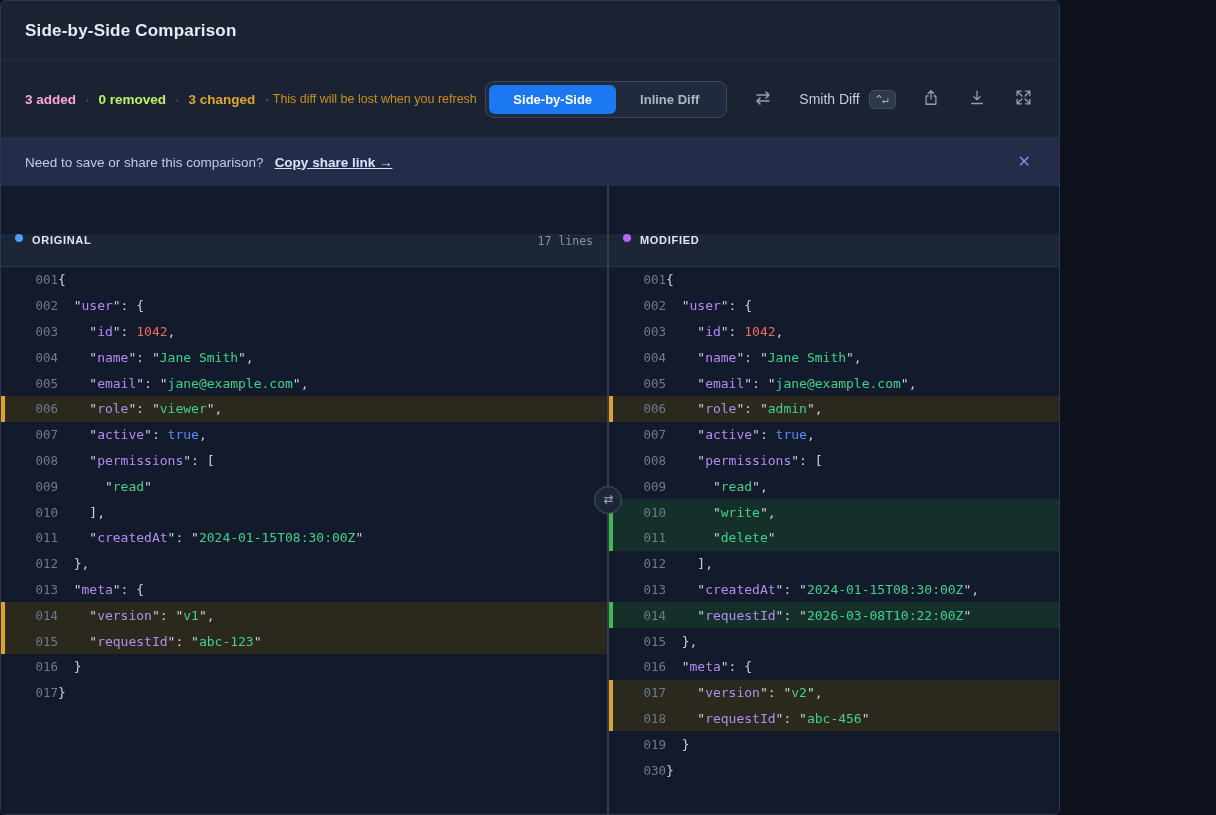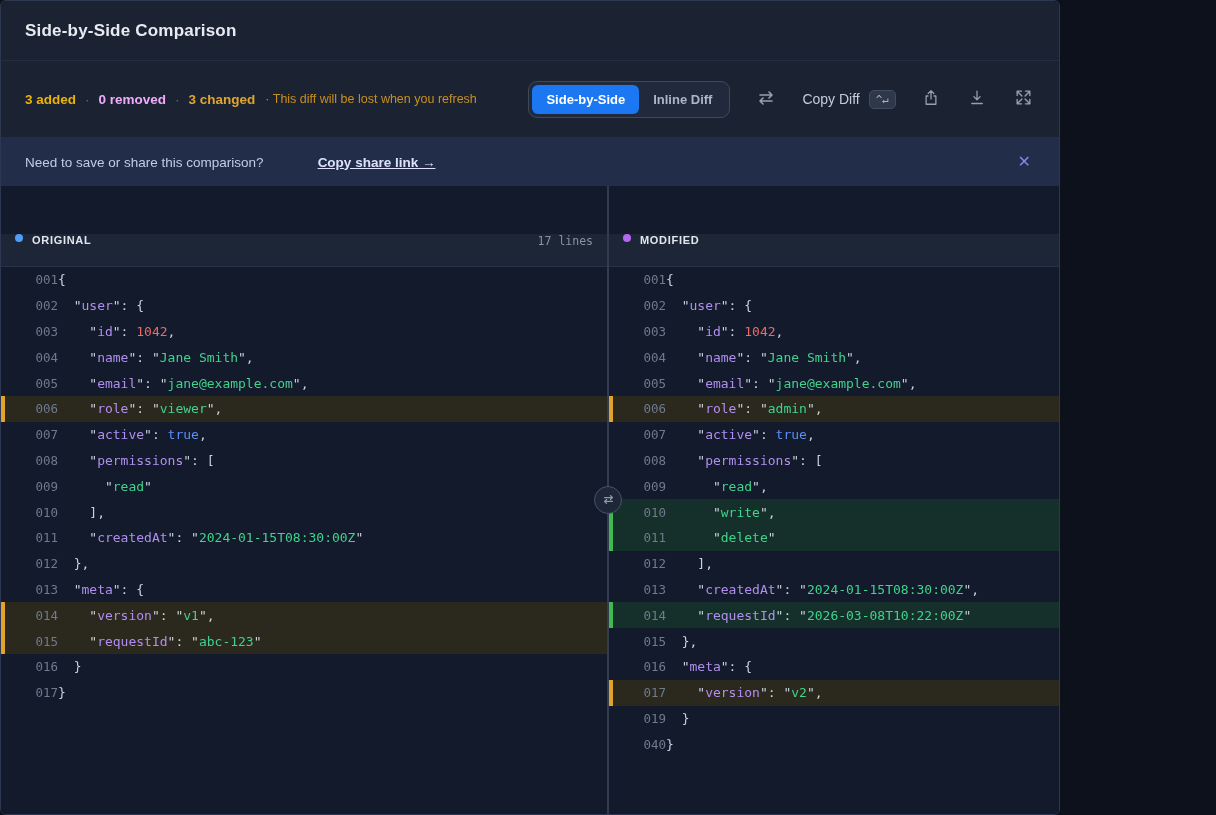--- a/index.html
+++ b/index.html
@@ -18,33 +18,33 @@
   .toolbar { height:77px; flex:none; background:#1b2333; display:flex; align-items:center;
              padding:0 24px; border-bottom:1px solid #252e41; }
   .stats { display:flex; align-items:center; gap:9px; font-size:13.5px; font-weight:700; }
   .stat-sep { color:#6b7689; font-weight:400; }
   .notice { margin-left:10px; font-size:12.5px; font-weight:400; color:#c98f1d; }
   .tb-right { margin-left:auto; display:flex; align-items:center; gap:24px; }
 
   .seg { display:flex; align-items:center; background:#202a3c; border:1px solid #3d4859;
          border-radius:9px; padding:3px; }
   .seg-btn { border:none; background:transparent; color:#aeb6c4; font-size:13px; font-weight:600;
-             padding:7px 14px; border-radius:6px; cursor:pointer; font-family:inherit; }
+             padding:7px 24px; border-radius:6px; cursor:pointer; font-family:inherit; }
   .seg-btn.active { background:#1b78f2; color:#ffffff; }
 
   .icon-btn { background:none; border:none; cursor:pointer; color:#96a0b0; display:flex;
               align-items:center; padding:2px; }
   .copy-btn { background:none; border:none; cursor:pointer; display:flex; align-items:center;
               gap:9px; color:#c4ccd7; font-size:14px; font-family:inherit; }
   .kbd { background:#2e3849; border:1px solid #404c60; border-radius:5px; color:#a9b3c2;
          font-size:11px; padding:2px 6px; font-family:"DejaVu Sans Mono", monospace; }
 
   
   .banner { height:48px; flex:none; background:#222d49; display:flex; align-items:center;
-            padding:0 24px; font-size:13.5px; color:#c2cbe8;gap:43px; }
+            padding:0 24px; font-size:13.5px; color:#c2cbe8; }
   .banner-link { color:#dde2fa; font-weight:600; text-decoration:underline; margin-left:11px; cursor:pointer; }
   .banner-close { margin-left:auto; background:none; border:none; color:#7e89e2; font-size:16px;
                   cursor:pointer; line-height:1; padding:4px; }
 
   
   .panels { flex:1; position:relative; display:flex; background:#121a2b; min-height:0; }
   .divider { width:2px; flex:none; background:#323c4f; }
   .panel { width:606px; flex:none; display:flex; flex-direction:column; min-height:0; }
 
   .p-hdr { height:33px; flex:none; background:#1d2636; border-bottom:1px solid #28324a;
@@ -73,23 +73,23 @@
 <body>
 
 <div class="app">
 
   <div class="hdr">
     <div class="hdr-title">Side-by-Side Comparison</div>
   </div>
 
   <div class="toolbar">
     <div class="stats" id="stats">
-        <span style="color: #eab308; text-align: center;">3 added</span>
+        <span style="color: #f9a8d4; text-align: center;">3 added</span>
         <span class="stat-sep">·</span>
-        <span style="color: #f0abfc;">0 removed</span>
+        <span style="color: #bef264;">0 removed</span>
         <span class="stat-sep">·</span>
         <span style="color: rgb(224, 165, 46);">3 changed</span>
       </div>
     <div class="notice">· This diff will be lost when you refresh</div>
 
     <div class="tb-right">
       <div class="seg" id="seg">
           <button class="seg-btn active" style="background: rgb(27, 120, 242);">Side-by-Side</button>
           <button class="seg-btn">Inline Diff</button>
         </div>
@@ -97,21 +97,21 @@
       <button class="icon-btn" title="">
         <span>
           <svg width="20" height="16" viewBox="0 0 20 16" fill="none" stroke="currentColor" stroke-width="1.6" stroke-linecap="round" stroke-linejoin="round">
             <path d="M4 5 h12 M13 2 l3 3 l-3 3"></path>
             <path d="M16 11 H4 M7 8 l-3 3 l3 3"></path>
           </svg>
         </span>
       </button>
 
       <button class="copy-btn">
-        <span>Copy Diff</span>
+        <span>Smith Diff</span>
         <span class="kbd">^↵</span>
       </button>
 
       <button class="icon-btn">
         <span>
           <svg width="18" height="19" viewBox="0 0 24 24" fill="none" stroke="currentColor" stroke-width="1.7" stroke-linecap="round" stroke-linejoin="round">
             <path d="M12 14 V3 M8.2 6.6 L12 2.8 L15.8 6.6"></path>
             <path d="M8 10 H5.5 V21 h13 V10 H16"></path>
           </svg>
         </span>
@@ -194,22 +194,23 @@
           <div class="row"><span class="ln">008</span><span><span class="t-pu">    "</span><span class="t-k">permissions</span><span class="t-pu">": [</span></span></div>
           <div class="row"><span class="ln">009</span><span><span class="t-pu">      "</span><span class="t-s">read</span><span class="t-pu">",</span></span></div>
           <div class="row add"><span class="ln">010</span><span><span class="t-pu">      "</span><span class="t-s">write</span><span class="t-pu">",</span></span></div>
           <div class="row add"><span class="ln">011</span><span><span class="t-pu">      "</span><span class="t-s">delete</span><span class="t-pu">"</span></span></div>
           <div class="row"><span class="ln">012</span><span><span class="t-pu">    ],</span></span></div>
           <div class="row"><span class="ln">013</span><span><span class="t-pu">    "</span><span class="t-k">createdAt</span><span class="t-pu">": "</span><span class="t-s">2024-01-15T08:30:00Z</span><span class="t-pu">",</span></span></div>
           <div class="row add"><span class="ln">014</span><span><span class="t-pu">    "</span><span class="t-k">requestId</span><span class="t-pu">": "</span><span class="t-s">2026-03-08T10:22:00Z</span><span class="t-pu">"</span></span></div>
           <div class="row"><span class="ln">015</span><span><span class="t-pu">  },</span></span></div>
           <div class="row"><span class="ln">016</span><span><span class="t-pu">  "</span><span class="t-k">meta</span><span class="t-pu">": {</span></span></div>
           <div class="row chg"><span class="ln">017</span><span><span class="t-pu">    "</span><span class="t-k">version</span><span class="t-pu">": "</span><span class="t-s">v2</span><span class="t-pu">",</span></span></div>
+          <div class="row chg"><span class="ln">018</span><span><span class="t-pu">    "</span><span class="t-k">requestId</span><span class="t-pu">": "</span><span class="t-s">abc-456</span><span class="t-pu">"</span></span></div>
           <div class="row"><span class="ln">019</span><span><span class="t-pu">  }</span></span></div>
-          <div class="row"><span class="ln">040</span><span><span class="t-pu">}</span></span></div>
+          <div class="row"><span class="ln">030</span><span><span class="t-pu">}</span></span></div>
         </div>
     </section>
 
     <button class="swap-fab">
       <span>
         <svg width="13" height="11" viewBox="0 0 20 16" fill="none" stroke="currentColor" stroke-width="2" stroke-linecap="round" stroke-linejoin="round">
           <path d="M4 5 h12 M13 2 l3 3 l-3 3"></path>
           <path d="M16 11 H4 M7 8 l-3 3 l3 3"></path>
         </svg>
       </span>

